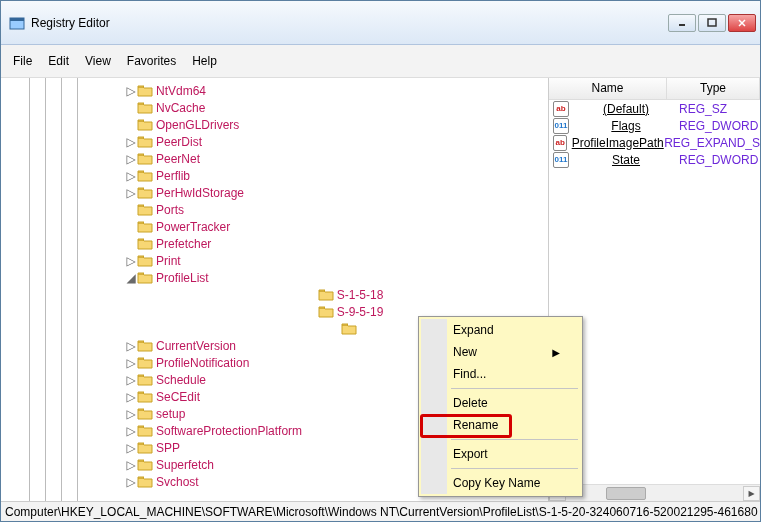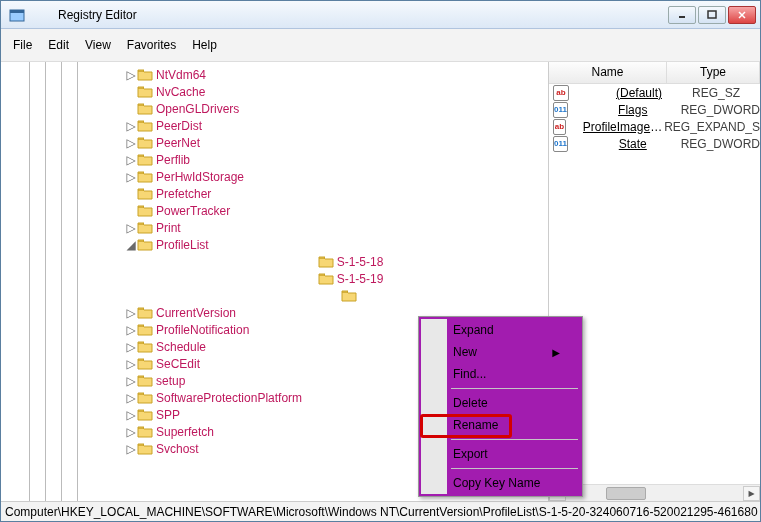--- a/index.html
+++ b/index.html
@@ -1,18 +1,18 @@
 <!DOCTYPE html>
 <html><head>
 <meta charset="utf-8">
 <style>
 * { box-sizing: border-box; margin: 0; padding: 0; font-family: "Segoe UI", Tahoma, sans-serif; font-size: 12px; }
 body { background: #fff; width: 761px; height: 522px; overflow: hidden; position: relative; }
 .window { width: 761px; height: 522px; border: 1px solid #5a7fa0; background: #fff; display: flex; flex-direction: column; }
-.titlebar { height: 28px; background: linear-gradient(to bottom, #f5f9fd, #dce8f6); display: flex; align-items: center; padding: 0 4px 0 8px; border-bottom: 1px solid #b0c4de; gap: 27px; }
+.titlebar { height: 44px; background: linear-gradient(to bottom, #f5f9fd, #dce8f6); display: flex; align-items: center; padding: 0 4px 0 8px; border-bottom: 1px solid #b0c4de; }
 .titlebar-icon { width: 16px; height: 16px; margin-right: 6px; display: inline-flex; }
 .titlebar-title { flex: 1; color: #000; }
 .winbtns { display: flex; gap: 0; }
 .winbtn { width: 28px; height: 18px; border: 1px solid #9aa; background: linear-gradient(to bottom,#f5f9fd,#d5e3f3); border-radius: 2px; margin-left: 2px; display: flex; align-items: center; justify-content: center; cursor: default; }
 .winbtn.close { background: linear-gradient(to bottom,#f7a6a6,#d44); border-color:#a33; color:#fff; }
 .menubar { height: 20px; background: #f3f3f3; display: flex; align-items: center; padding: 16px 4px; border-bottom: 1px solid #ddd; }
 .menubar span { padding: 2px 8px; cursor: default; }
 .content { flex: 1; display: flex; overflow: hidden; }
 .leftpane { width: 548px; border-right: 1px solid #ccc; overflow: hidden; position: relative; background:#fff; }
 .rightpane { flex: 1; background:#fff; overflow: hidden; display:flex; flex-direction:column;text-align:center; }
@@ -24,30 +24,30 @@
 .tree-label { color:#be185d; }
 .tree-row.selected .tree-label { background:#cde8ff; border:1px dotted #6ba7e8; padding:0 1px; }
 .indent0 { padding-left: 124px; }
 .indent1 { padding-left: 140px; justify-content: center; }
 .vlines { position:absolute; top:0; bottom:0; }
 .vline { position:absolute; top:0; bottom:0; width:1px; background:#bbb; }
 .listhdr { display:flex; height:22px; background:linear-gradient(to bottom,#fdfdfd,#ececec); border-bottom:1px solid #ddd; }
 .listhdr > div { padding:3px 6px; border-right:1px solid #ddd; color:#000; }
 .list { flex:1; overflow:hidden; }
 .lrow { display:flex; align-items:center; height:17px; padding-left:4px; }
-.val-icon { width:16px; height:16px; margin-right:17px; display:inline-flex; align-items:center; justify-content:center; border:1px solid #888; border-radius:2px; font-size:8px; font-weight:bold; }
+.val-icon { width:16px; height:16px; margin-right:4px; display:inline-flex; align-items:center; justify-content:center; border:1px solid #888; border-radius:2px; font-size:8px; font-weight:bold; }
 .val-icon.str { color:#c22; }
 .val-icon.num { color:#27c; }
 .lname { width:106px; overflow:hidden; text-overflow:ellipsis;text-decoration:underline; }
-.ltype { color:#404040; }
+.ltype { color:#6d28d9; }
 .scrollbar-h { height:17px; background:#f0f0f0; border-top:1px solid #ddd; display:flex; align-items:center; }
 .scrollbar-h .btn { width:17px; height:15px; border:1px solid #ccc; background:#f5f5f5; display:flex; align-items:center; justify-content:center; font-size:8px; color:#555; }
 .scrollbar-h .thumb { height:13px; background:#cdcdcd; border:1px solid #aaa; border-radius:2px; margin-left:40px; width:40px; }
 .statusbar { height:20px; border-top:1px solid #ccc; background:#f3f3f3; padding:2px 4px; display:flex; align-items:center; overflow:hidden; white-space:nowrap; }
-.context-menu { position:absolute; left:418px; top:316px; width:165px; background:#a21caf; border:1px solid #979797; box-shadow:2px 2px 4px rgba(0,0,0,.3); padding:2px; z-index:10; }
+.context-menu { position:absolute; left:418px; top:316px; width:165px; background:#fef9c3; border:1px solid #979797; box-shadow:2px 2px 4px rgba(0,0,0,.3); padding:2px; z-index:10; }
 .cm-strip { position:absolute; left:2px; top:2px; bottom:2px; width:26px; background:#e8e8e8; }
 .cm-item { position:relative; padding:4px 20px 4px 32px; cursor:default; color:#000; display:flex; align-items:center; justify-content:space-between; }
 .cm-sep { height:1px; background:#c5c5c5; margin:3px 2px 3px 30px; }
 .cm-sub { color:#000; font-size:10px; }
 .highlight-box { position:absolute; border:3px solid #d40000; border-radius:3px; pointer-events:none; z-index:20; }
 </style>
 </head>
 <body>
 
 <div class="window">
@@ -168,33 +168,43 @@
             <span class="tree-label">PerHwIdStorage</span>
           </div>
           <div class="tree-row indent0">
             <span class="expander"></span>
             <span class="folder-icon">
               <svg viewBox="0 0 16 14">
                 <path d="M1 3 L6 3 L7 4 L15 4 L15 12 L1 12 Z" fill="#f7d774" stroke="#c9a227"></path>
                 <path d="M1 3 L6 3 L7 2 L1 2 Z" fill="#f7d774" stroke="#c9a227"></path>
               </svg>
             </span>
+            <span class="tree-label">Ports</span>
+          </div>
+          <div class="tree-row indent0">
+            <span class="expander"></span>
+            <span class="folder-icon">
+              <svg viewBox="0 0 16 14">
+                <path d="M1 3 L6 3 L7 4 L15 4 L15 12 L1 12 Z" fill="#f7d774" stroke="#c9a227"></path>
+                <path d="M1 3 L6 3 L7 2 L1 2 Z" fill="#f7d774" stroke="#c9a227"></path>
+              </svg>
+            </span>
+            <span class="tree-label">PowerTracker</span>
+          </div>
+          <div class="tree-row indent0">
+            <span class="expander"></span>
+            <span class="folder-icon">
+              <svg viewBox="0 0 16 14">
+                <path d="M1 3 L6 3 L7 4 L15 4 L15 12 L1 12 Z" fill="#f7d774" stroke="#c9a227"></path>
+                <path d="M1 3 L6 3 L7 2 L1 2 Z" fill="#f7d774" stroke="#c9a227"></path>
+              </svg>
+            </span>
             <span class="tree-label">Prefetcher</span>
           </div>
           <div class="tree-row indent0">
-            <span class="expander"></span>
-            <span class="folder-icon">
-              <svg viewBox="0 0 16 14">
-                <path d="M1 3 L6 3 L7 4 L15 4 L15 12 L1 12 Z" fill="#f7d774" stroke="#c9a227"></path>
-                <path d="M1 3 L6 3 L7 2 L1 2 Z" fill="#f7d774" stroke="#c9a227"></path>
-              </svg>
-            </span>
-            <span class="tree-label">PowerTracker</span>
-          </div>
-          <div class="tree-row indent0">
             <span class="expander">▷</span>
             <span class="folder-icon">
               <svg viewBox="0 0 16 14">
                 <path d="M1 3 L6 3 L7 4 L15 4 L15 12 L1 12 Z" fill="#f7d774" stroke="#c9a227"></path>
                 <path d="M1 3 L6 3 L7 2 L1 2 Z" fill="#f7d774" stroke="#c9a227"></path>
               </svg>
             </span>
             <span class="tree-label">Print</span>
           </div>
           <div class="tree-row indent0">
@@ -218,21 +228,21 @@
             <span class="tree-label">S-1-5-18</span>
           </div>
           <div class="tree-row indent1">
             <span class="expander"></span>
             <span class="folder-icon">
               <svg viewBox="0 0 16 14">
                 <path d="M1 3 L6 3 L7 4 L15 4 L15 12 L1 12 Z" fill="#f7d774" stroke="#c9a227"></path>
                 <path d="M1 3 L6 3 L7 2 L1 2 Z" fill="#f7d774" stroke="#c9a227"></path>
               </svg>
             </span>
-            <span class="tree-label">S-1-5-19</span>
+            <span class="tree-label">S-9-5-19</span>
           </div>
           <div class="tree-row indent1 selected">
             <span class="expander"></span>
             <span class="folder-icon">
               <svg viewBox="0 0 16 14">
                 <path d="M1 3 L6 3 L7 4 L15 4 L15 12 L1 12 Z" fill="#f7d774" stroke="#c9a227"></path>
                 <path d="M1 3 L6 3 L7 2 L1 2 Z" fill="#f7d774" stroke="#c9a227"></path>
               </svg>
             </span>
           </div>

